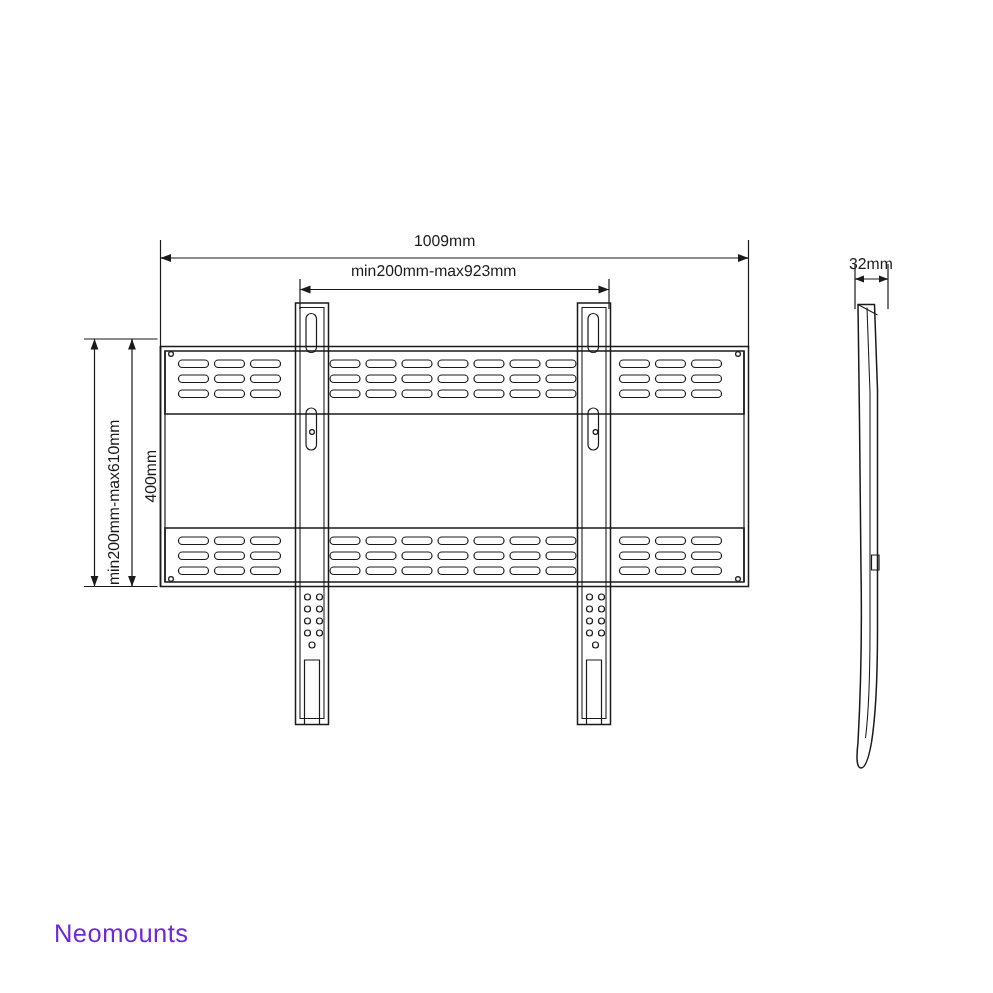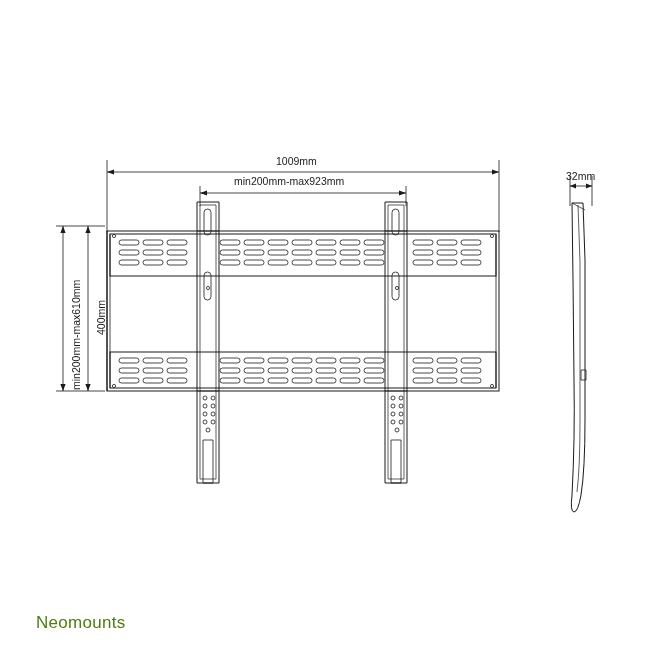--- a/index.html
+++ b/index.html
@@ -25,21 +25,21 @@
     position: absolute;
     left: 0;
     top: 0;
   }
   .brand {
     position: absolute;
     left: 36px;
     top: 613px;
     font-size: 17px;
     letter-spacing: 0.3px;
-    color: #4d7c0f;
+    color: #6d28d9;
     font-family: "Liberation Sans", sans-serif;
   }
   .dim-label {
     position: absolute;
     font-size: 10.5px;
     color: #1a1a1a;
     font-family: "Liberation Sans", sans-serif;
     white-space: nowrap;
   }
   .vertical {

